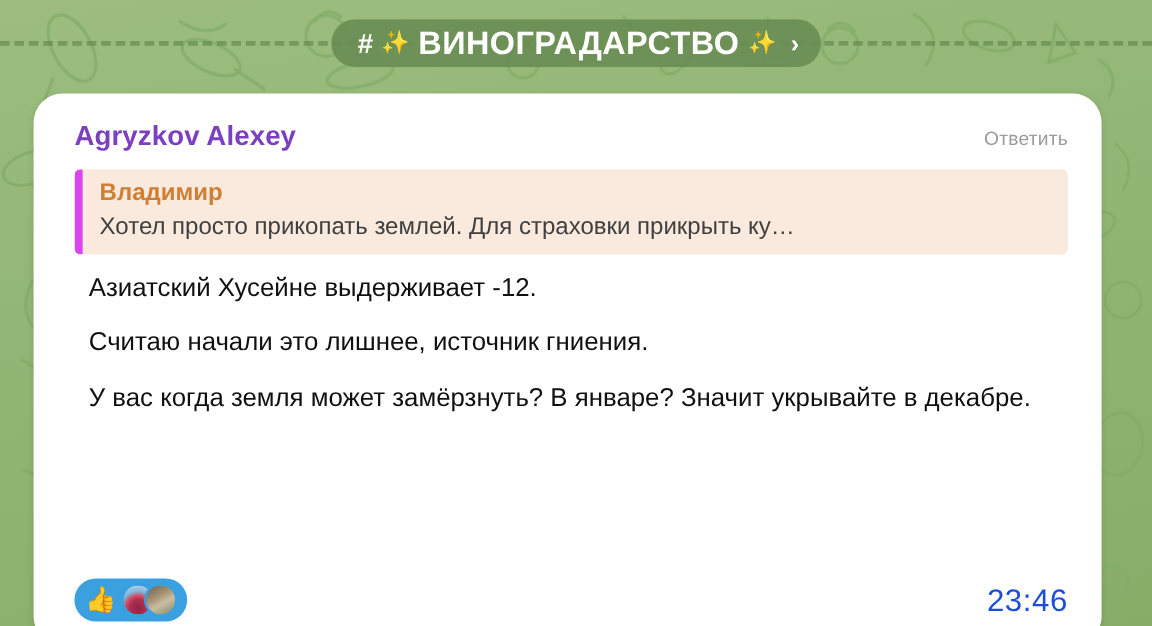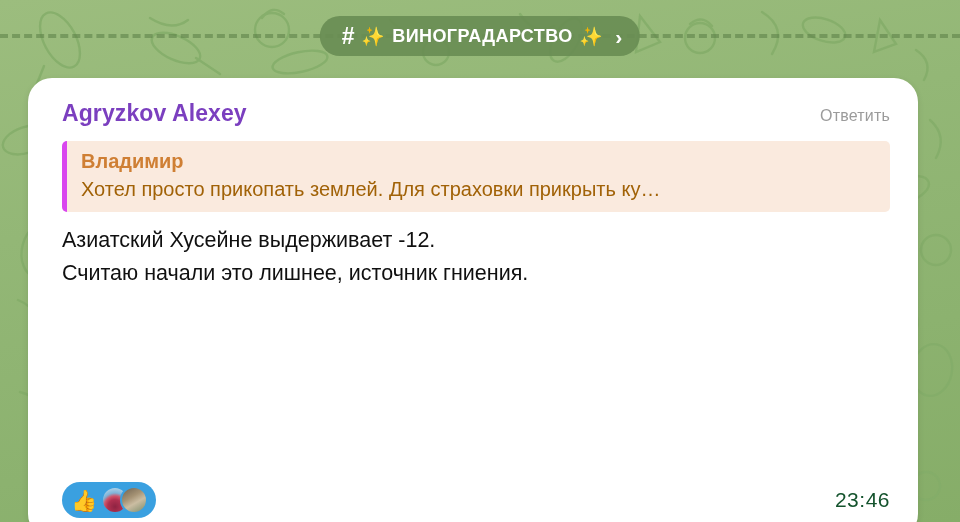--- a/index.html
+++ b/index.html
@@ -51,21 +51,21 @@
     z-index: 5;
     white-space: nowrap;
   }
   #channel-pill .hash {
     font-size: 23px;
     font-weight: bold;
     line-height: 1;
   }
   #channel-pill .spark { font-size: 19px; line-height: 1; }
   #channel-pill .cname {
-    font-size: 18px;
+    font-size: 27px;
     font-weight: bold;
     letter-spacing: 0.4px;
     line-height: 1;
   }
   #channel-pill .chev {
     font-size: 21px;
     font-weight: bold;
     margin-left: 5px;
     line-height: 1;
   }
@@ -99,49 +99,49 @@
     color: #9b9b9b;
     font-size: 16px;
     letter-spacing: 0.2px;
     cursor: pointer;
   }
 
   
   #quote-block {
     margin-top: 14px;
     background: #faeade;
-    border-left: 5px solid #d946ef;
+    border-left: 7px solid #d946ef;
     border-radius: 5px;
     padding: 7px 14px 9px 14px;
     max-width: 840px;
   }
   #quote-author {
     color: #cf7f34;
     font-size: 20px;
     font-weight: bold;
     line-height: 1.35;
   }
   #quote-text {
-    color: #a16207;
+    color: #404040;
     font-size: 20px;
     line-height: 1.4;
     white-space: nowrap;
     overflow: hidden;
     text-overflow: ellipsis;
   }
 
   
   #msg-body {
     margin-top: 12px;
     color: #101010;
     font-size: 21.5px;
     line-height: 1.55;
     max-width: 810px;
   }
-  #msg-body p { margin: 0; }
+  #msg-body p { margin: 12px; }
 
   
   #msg-footer {
     position: absolute;
     left: 34px;
     right: 28px;
     bottom: 20px;
     display: flex;
     align-items: center;
     justify-content: space-between;
@@ -168,22 +168,22 @@
     border: 2px solid #3aa0e0;
     background-size: cover;
     overflow: hidden;
     position: relative;
   }
   .avatar + .avatar { margin-left: -9px; }
   .av-1 { background: radial-gradient(circle at 50% 78%, #8e2342 0%, #b03050 32%, #d0556b 48%, #7fb4d8 62%, #cfe3f0 100%); }
   .av-2 { background: linear-gradient(150deg, #6d6150 0%, #a59274 38%, #cbbda2 60%, #7a8b6a 100%); }
 
   #timestamp {
-    color: #14532d;
-    font-size: 21px;
+    color: #1d4ed8;
+    font-size: 26px;
     letter-spacing: 0.5px;
   }
 </style>
 </head>
 <body>
 
 <div id="wallpaper">
   <svg viewBox="0 0 960 522" preserveAspectRatio="none">
     <g stroke="#84ad69" stroke-width="2.4" fill="none" opacity="0.85" stroke-linecap="round">
 
@@ -259,20 +259,21 @@
   </div>
 
   <div id="quote-block">
     <div id="quote-author">Владимир</div>
     <div id="quote-text">Хотел просто прикопать землей. Для страховки прикрыть ку…</div>
   </div>
 
   <div id="msg-body">
     <p>Азиатский Хусейне выдерживает -12.</p>
     <p>Считаю начали это лишнее, источник гниения.</p>
+    <p>У вас когда земля может замёрзнуть? В январе? Значит укрывайте в декабре.</p>
   </div>
 
   <div id="msg-footer">
     <div id="reaction-pill">
       <span class="emoji">👍</span>
       <span class="avatar-stack">
         <span class="avatar av-1"></span>
         <span class="avatar av-2"></span>
       </span>
     </div>

